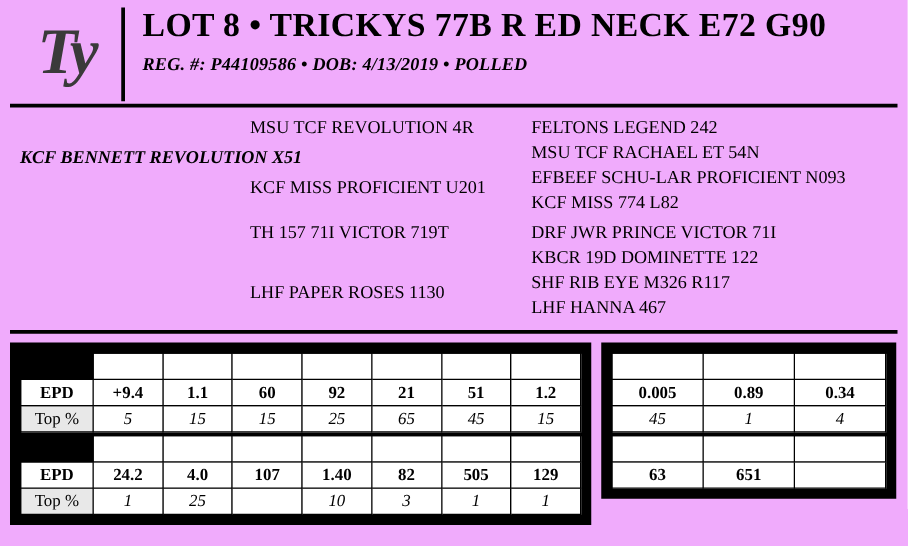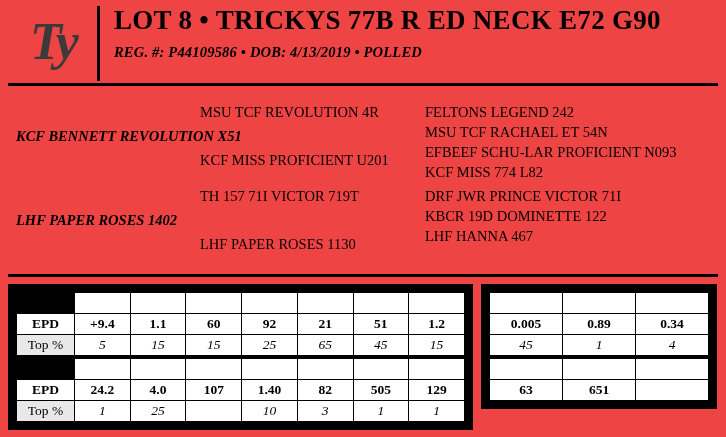--- a/index.html
+++ b/index.html
@@ -9,21 +9,21 @@
   }
   body {
     width: 726px; height: 437px;
     font-family: "Liberation Serif", serif;
     color: #000;
     overflow: hidden;
   }
   .page {
     position: relative;
     width: 726px; height: 437px;
-    background: #ef4444;
+    background: #f0abfc;
     padding: 6px 8px 4px 8px;
   }
 
   
   .header {
     display: flex;
     align-items: stretch;
     border-bottom: 3px solid #000;
     padding-bottom: 2px;
     height: 80px;
@@ -63,21 +63,21 @@
   .lot-sub {
     margin-top: 8px;
     font-size: 14.5px;
     font-style: italic;
     font-weight: 700;
     letter-spacing: 0.2px;
   }
 
   
   .pedigree {
-    margin-top: 16px;
+    margin-top: 6px;
     border-bottom: 3px solid #000;
     padding-bottom: 4px;
   }
   .ped-block {
     position: relative;
     height: 84px;
     display: flex;
   }
   .ped-left {
     width: 415px;
@@ -200,26 +200,26 @@
         <div>FELTONS LEGEND 242</div>
         <div>MSU TCF RACHAEL ET 54N</div>
         <div>EFBEEF SCHU-LAR PROFICIENT N093</div>
         <div>KCF MISS 774 L82</div>
       </div>
     </div>
 
     <div class="ped-block">
       <div class="ped-left">
         <div class="ped-sire-top">TH 157 71I VICTOR 719T</div>
-        <div class="ped-parent">LHF PAPER ROSES 1402</div>
         <div class="ped-dam-bottom">LHF PAPER ROSES 1130</div>
       </div>
       <div class="ped-right">
         <div>DRF JWR PRINCE VICTOR 71I</div>
         <div>KBCR 19D DOMINETTE 122</div>
+        <div>SHF RIB EYE M326 R117</div>
         <div>LHF HANNA 467</div>
       </div>
     </div>
   </div>
 
   <div class="epd-area">
 
     <div class="epd-main">
       <div class="blackwrap">
         <table class="epd">

